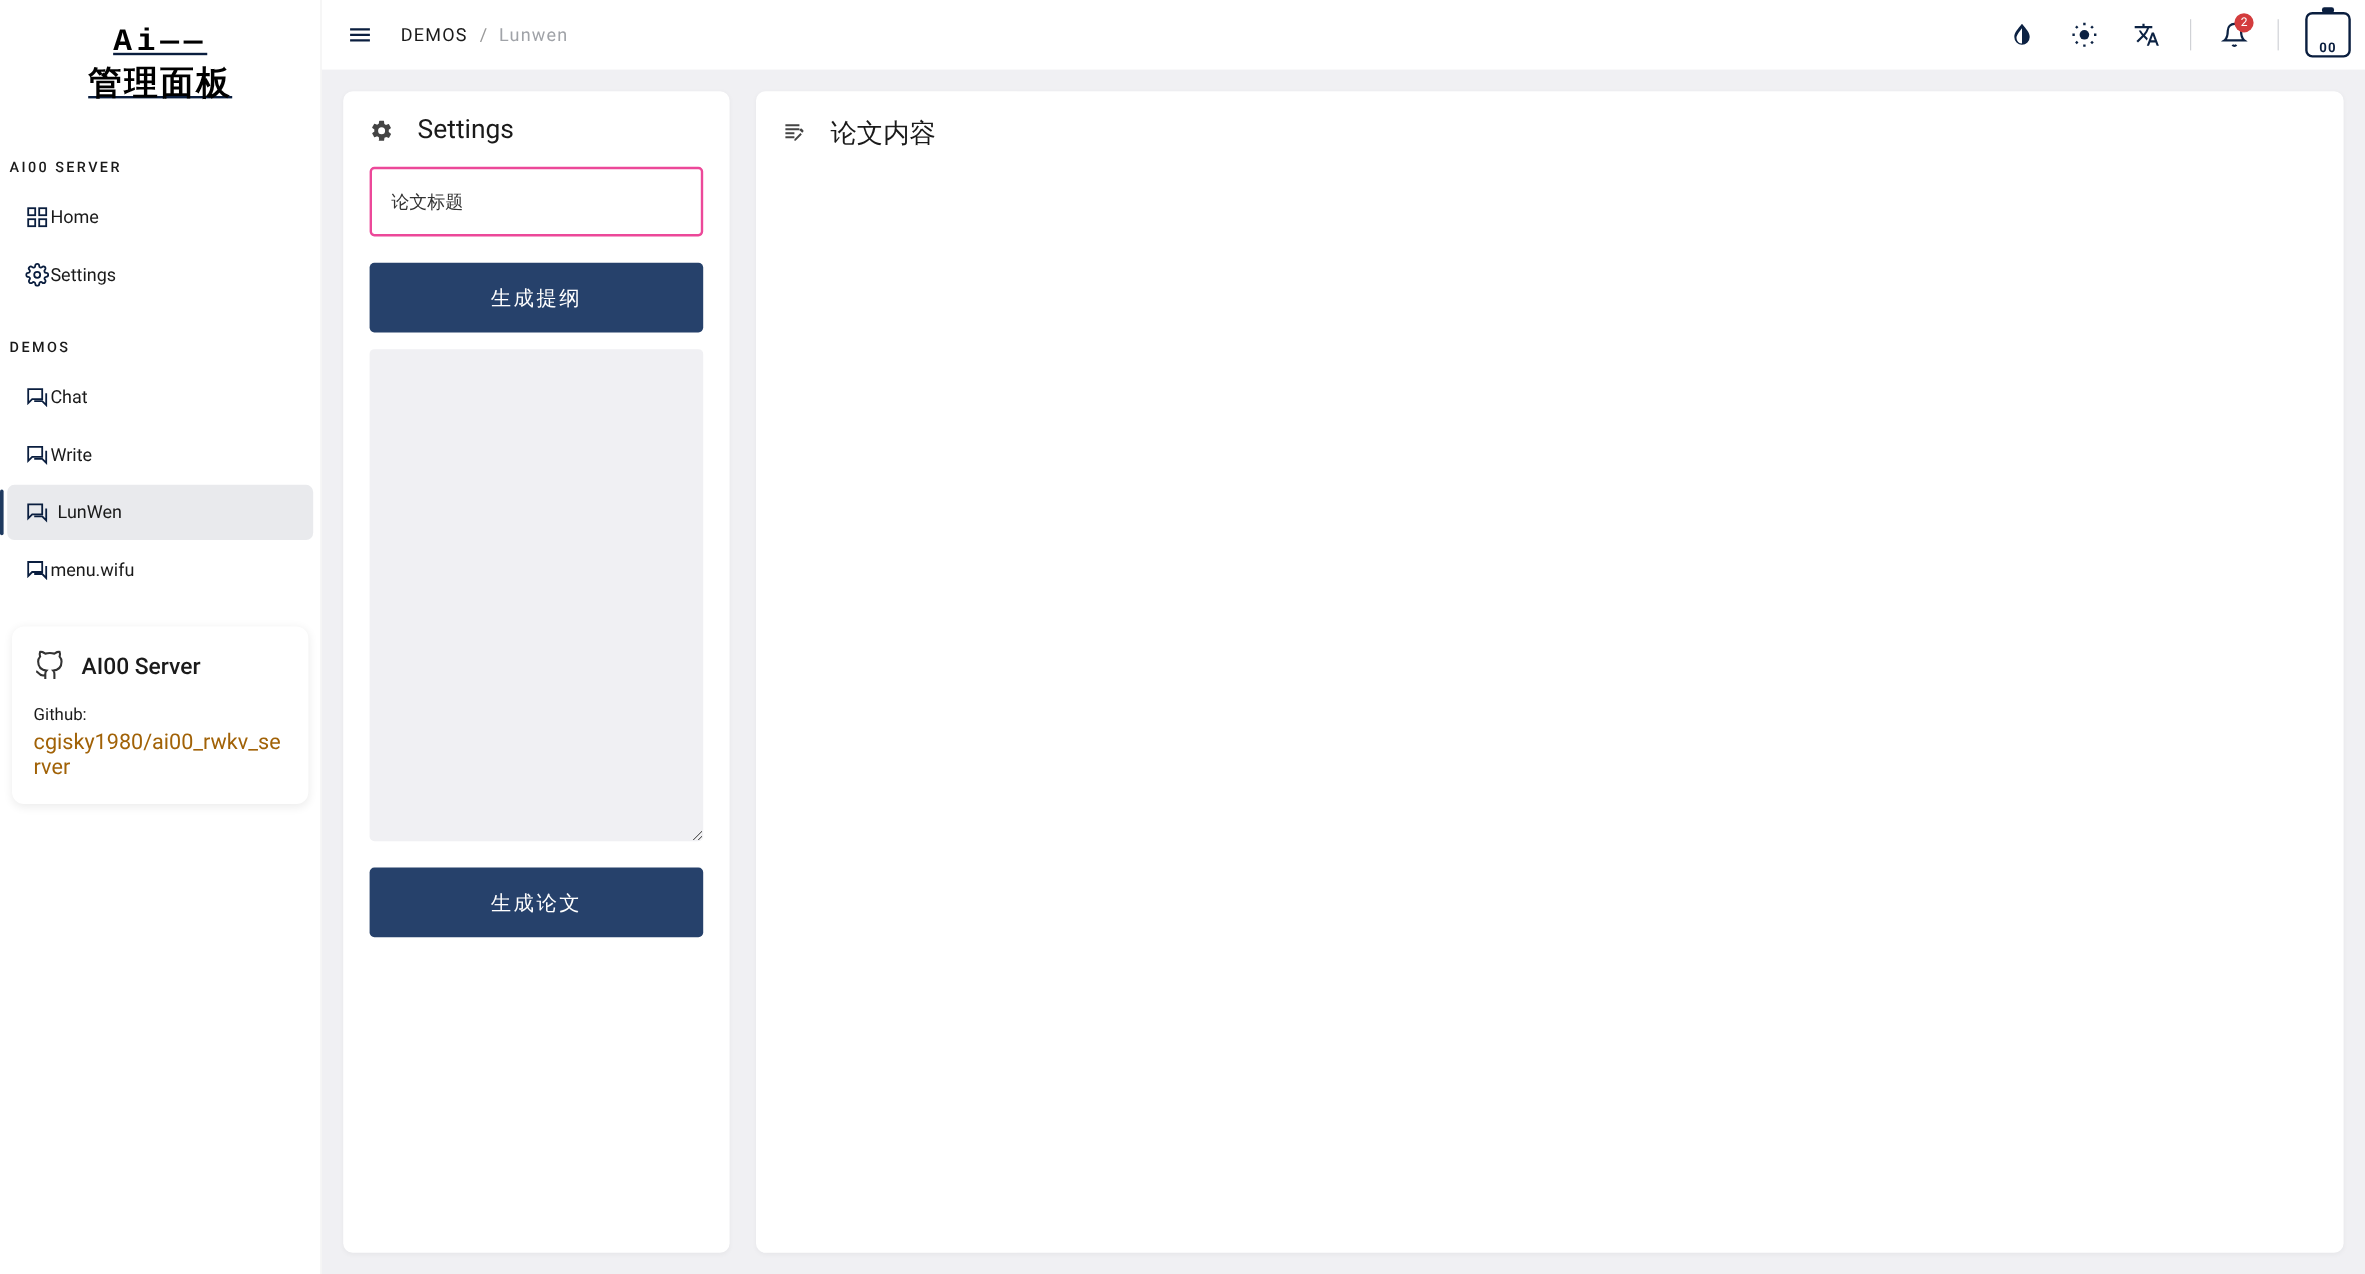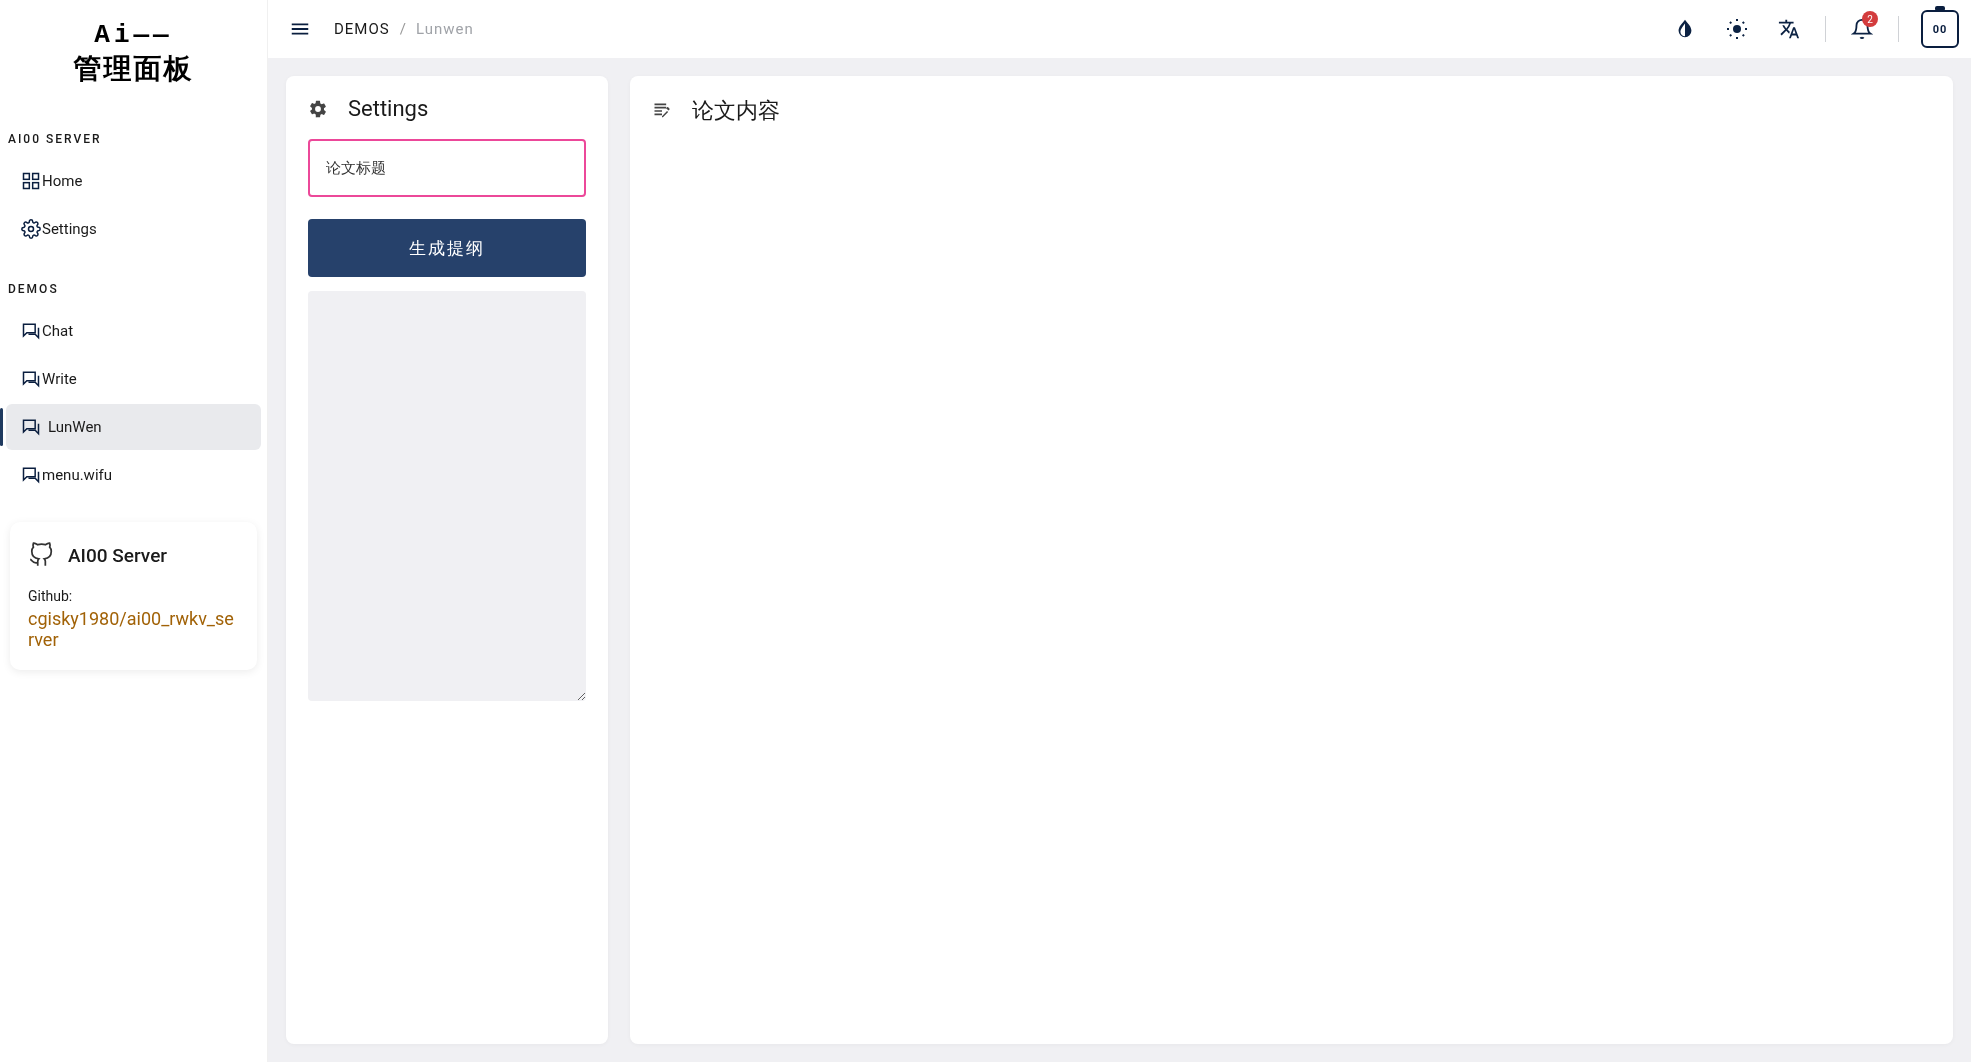--- a/index.html
+++ b/index.html
@@ -19,20 +19,21 @@
   display: flex;
   flex-direction: column;
   border-right: 1px solid #f0f0f0;
   position: relative;
 }
 .logo-wrap {
   height: 108px;
   display: flex;
   align-items: center;
   justify-content: center;
+  text-decoration: underline;
 }
 .logo {
   text-align: center;
   font-family: "Courier New", monospace;
   font-weight: bold;
   color: #000;
 }
 .logo-top {
   font-size: 26px;
   letter-spacing: 4px;
@@ -192,21 +193,21 @@
   align-items: center;
   justify-content: center;
   padding: 0 4px;
 }
 .avatar {
   width: 38px;
   height: 38px;
   border: 2px solid #0a1e3f;
   border-radius: 6px;
   display: flex;
-  align-items: center;
+  align-items: flex-end;
   justify-content: center;
   font-size: 11px;
   font-weight: bold;
   letter-spacing: 1px;
   position: relative;
   cursor: pointer;
   margin-left: 8px;
 }
 .avatar::before {
   content: '';
@@ -435,20 +436,21 @@
           <span class="icon">
             <svg width="20" height="20" viewBox="0 0 24 24" fill="#444">
                 <path d="M19.14 12.94a7.07 7.07 0 000-1.88l2.03-1.58a.5.5 0 00.12-.64l-1.92-3.32a.5.5 0 00-.6-.22l-2.39.96a7.03 7.03 0 00-1.62-.94l-.36-2.54A.5.5 0 0014 2h-4a.5.5 0 00-.49.42l-.36 2.54c-.58.24-1.12.56-1.62.94l-2.39-.96a.5.5 0 00-.6.22L2.62 8.48a.5.5 0 00.12.64l2.03 1.58a7.07 7.07 0 000 1.88l-2.03 1.58a.5.5 0 00-.12.64l1.92 3.32c.14.24.42.34.6.22l2.39-.96c.5.38 1.04.7 1.62.94l.36 2.54A.5.5 0 0010 22h4a.5.5 0 00.49-.42l.36-2.54c.58-.24 1.12-.56 1.62-.94l2.39.96c.18.12.46.02.6-.22l1.92-3.32a.5.5 0 00-.12-.64l-2.03-1.58zM12 15.5A3.5 3.5 0 1112 8.5a3.5 3.5 0 010 7z"></path>
               </svg>
           </span>
           <span class="panel-title">Settings</span>
         </div>
         <input class="text-input" type="text" placeholder="论文标题" style="">
         <button class="btn">生成提纲</button>
         <textarea class="textarea" style=""></textarea>
+        <button class="btn">生成论文</button>
       </div>
 
       <div class="panel right">
         <div class="panel-header">
           <span class="icon">
             <svg width="20" height="20" viewBox="0 0 24 24" fill="#444">
                 <path d="M3 3h14v2H3zm0 4h14v2H3zm0 4h9v2H3zm0 4h9v2H3zm15.01-3.13l1.41 1.41-6.29 6.29H12v-1.41l6.01-6.29zm2.83-1.42a.996.996 0 000-1.41l-1.41-1.41a.996.996 0 00-1.41 0l-1.06 1.06 2.83 2.83 1.05-1.07z"></path>
               </svg>
           </span>
           <span class="panel-title">论文内容</span>

